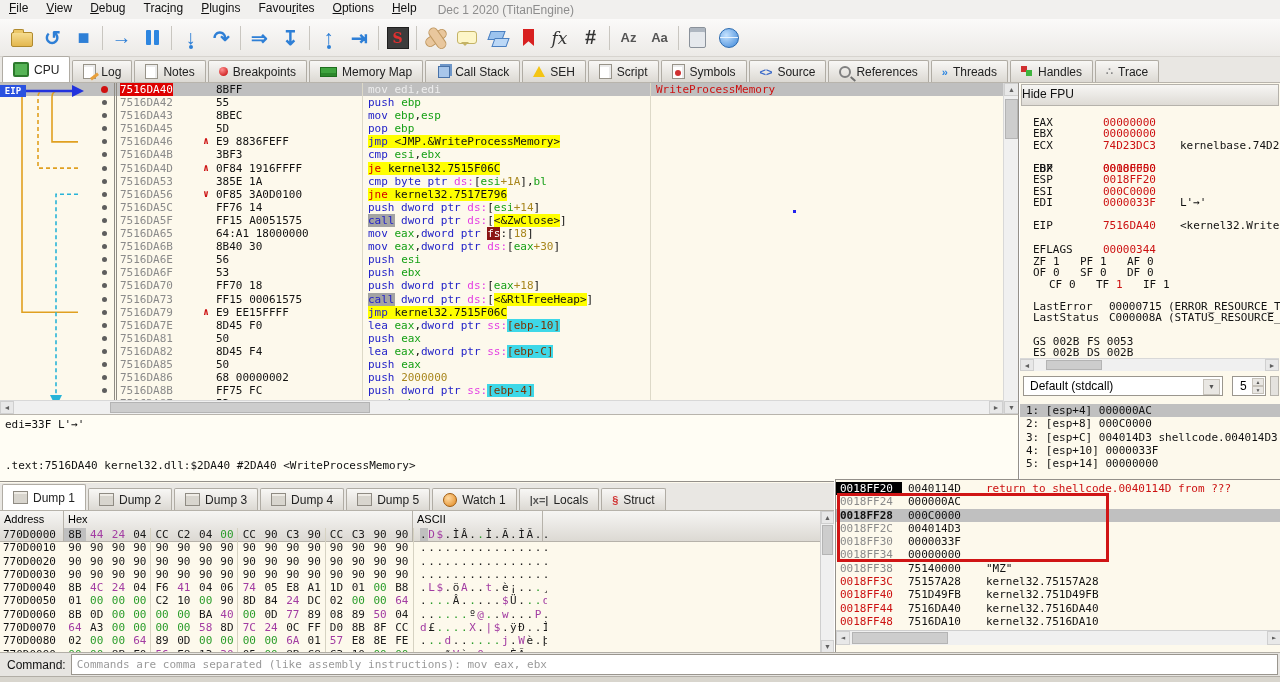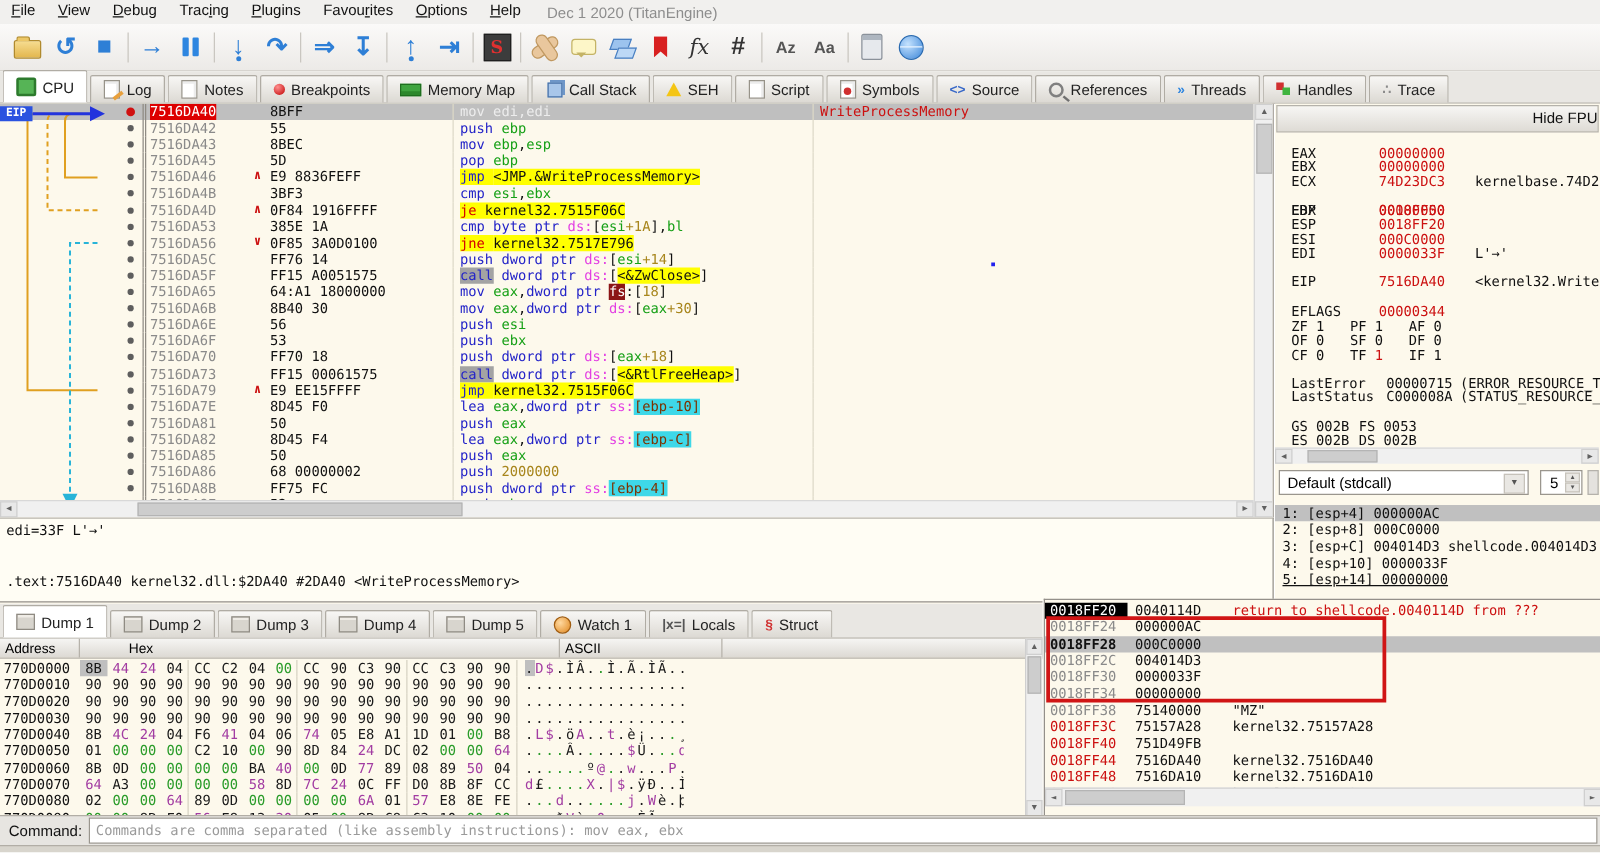--- a/index.html
+++ b/index.html
@@ -106,21 +106,21 @@
   
   .sb{background:#f0f0f0;position:absolute;box-sizing:border-box}
   .sb .ar{position:absolute;width:14px;height:13px;background:#e8e8e8;border:1px solid #cfcfcf;
           color:#606060;font-size:7px;text-align:center;line-height:12px;box-sizing:border-box}
   .sb .th{position:absolute;background:#cdcdcd;border:1px solid #b4b4b4;box-sizing:border-box}
   .dh{left:0;top:317px;width:1003px;height:14px;border-top:1px solid #d8d8d8}
   .dv{left:1003px;top:0;width:16px;height:331px;border-left:1px solid #d8d8d8}
   
   .regs{position:absolute;left:1020px;top:83px;width:260px;height:398px;background:#fdf9ec;
         overflow:hidden;font:11px "DejaVu Sans Mono",monospace;color:#111}
-  .hidefpu{position:absolute;left:1px;top:1px;right:1px;height:20px;text-align:right;
+  .hidefpu{position:absolute;left:1px;top:1px;right:1px;height:20px;text-align:left;
            background:linear-gradient(#f7f6f4,#dedbd5);border:1px solid #b5b2ab;
            font:12px "Liberation Sans",sans-serif;line-height:19px}
   .regline{position:absolute;left:0;right:0;white-space:pre;height:12px}
   .regline .rl{display:inline-block;width:70px;margin-left:13px}
   .regline .rl2{display:inline-block;width:76px;margin-left:13px}
   .regline .rv{color:#cc1111}
   .regline .rvk{color:#111}
   .regline .rn{margin-left:24px}
   .regline .rn2{margin-left:6px}
   .regline .fp{display:inline-block;width:47px}
@@ -147,21 +147,21 @@
   .infoarea{position:absolute;left:0;top:414px;width:1019px;height:67px;background:#fffdf4;
             border-top:1px solid #b8b4ac;border-right:1px solid #94908a;box-sizing:border-box;
             font:11px "DejaVu Sans Mono",monospace;color:#111}
   .infoline1{position:absolute;left:5px;top:3px}
   .infoline2{position:absolute;left:5px;top:44px}
   
   .dumpside{position:absolute;left:0;top:481px;width:834px;height:171px;background:#fdf9ec;
             border-top:1px solid #94908a;box-sizing:border-box}
   .dumptabs{position:absolute;left:0;top:1px;width:100%;height:28px;background:#e9e7e3;
             border-bottom:1px solid #b6b2aa;display:flex;align-items:flex-end;padding-left:2px;box-sizing:border-box}
-  .dumphead{position:absolute;left:0;top:29px;width:100%;height:16px;display:flex;
+  .dumphead{position:absolute;left:0;top:29px;width:100%;height:31px;display:flex;
             background:linear-gradient(#f6f5f3,#dcd9d3);border-bottom:1px solid #b6b2aa;
             font:11px "Liberation Sans",sans-serif;line-height:16px;box-sizing:border-box}
   .dumphead div{border-right:1px solid #b6b2aa;padding-left:4px;box-sizing:border-box;flex:none}
   .dumprows{position:absolute;left:0;top:46px;width:820px;height:125px;overflow:hidden;
             font:11px "DejaVu Sans Mono",monospace;color:#111}
   .hrow{display:flex;height:13.3px;line-height:13.3px;white-space:pre}
   .hrow .ha{width:64px;flex:none;padding-left:3px;box-sizing:border-box}
   .hrow .hx{width:349px;flex:none;display:flex}
   .hrow .hx span{width:21.8px;flex:none;text-align:center;box-sizing:border-box}
   .hrow .hx span.gsep{border-right:1px solid #d6d2c2}
@@ -385,30 +385,30 @@
     <div class="regline" style="top: 55.9px;"><span class="rl">ECX</span><span class="rv">74D23DC3</span><span class="rn">kernelbase.74D23DC3</span></div>
     <div class="regline" style="top: 79px;"><span class="rl">EDX</span><span class="rv">00000000</span></div>
     <div class="regline" style="top: 78.8px;"><span class="rl">EBP</span><span class="rv">0018FF50</span></div>
     <div class="regline" style="top: 90.25px;"><span class="rl">ESP</span><span class="rv">0018FF20</span></div>
     <div class="regline" style="top: 101.7px;"><span class="rl">ESI</span><span class="rv">000C0000</span></div>
     <div class="regline" style="top: 113.15px;"><span class="rl">EDI</span><span class="rv">0000033F</span><span class="rn">L'→'</span></div>
     <div class="regline" style="top: 136.05px;"><span class="rl">EIP</span><span class="rv">7516DA40</span><span class="rn">&lt;kernel32.WriteProcessMemory&gt;</span></div>
     <div class="regline" style="top: 160px;"><span class="rl">EFLAGS</span><span class="rv">00000344</span></div>
     <div class="regline" style="top: 172px;"><span class="fp">ZF <span>1</span></span><span class="fp">PF <span>1</span></span><span class="fp">AF <span>0</span></span></div>
     <div class="regline" style="top: 183.4px;"><span class="fp">OF <span>0</span></span><span class="fp">SF <span>0</span></span><span class="fp">DF <span>0</span></span></div>
-    <div class="regline" style="top: 194.8px;"><span class="fp">CF <span>0</span></span><span class="fp">TF <span class="fred">1</span></span><span class="fp">IF <span>1</span></span></div>
+    <div class="regline" style="top: 194.8px; padding-left: 16px;"><span class="fp">CF <span>0</span></span><span class="fp">TF <span class="fred">1</span></span><span class="fp">IF <span>1</span></span></div>
     <div class="regline" style="top: 217px;"><span class="rl2">LastError</span><span class="rvk">00000715</span><span class="rn2">(ERROR_RESOURCE_TYPE_NOT_FOUND)</span></div>
     <div class="regline" style="top: 228.4px;"><span class="rl2">LastStatus</span><span class="rvk">C000008A</span><span class="rn2">(STATUS_RESOURCE_TYPE_NOT_FOUND)</span></div>
     <div class="regline" style="top: 252px;"><span class="sp">GS 002B</span><span class="sp">FS 0053</span></div>
     <div class="regline" style="top: 263.4px;"><span class="sp">ES 002B</span><span class="sp">DS 002B</span></div>
     <div class="argrow sel" style="top: 321px;">1: [esp+4] 000000AC</div>
     <div class="argrow" style="top: 334.3px;">2: [esp+8] 000C0000</div>
     <div class="argrow" style="top: 347.6px;">3: [esp+C] 004014D3 shellcode.004014D3</div>
     <div class="argrow" style="top: 360.9px;">4: [esp+10] 0000033F</div>
-    <div class="argrow" style="top: 374px; text-decoration: underline;">5: [esp+14] 00000000</div>
+    <div class="argrow" style="top: 374px;">5: [esp+14] 00000000</div>
   </div>
 <div class="sb rhs">
     <div class="ar" style="left: 0px; top: 0px; height: 100%;">◄</div>
     <div class="th" style="left: 26px; top: 1px; bottom: 1px; width: 56px;"></div>
     <div class="ar" style="right: 0px; top: 0px; height: 100%;">►</div>
   </div>
 <div class="combo">
   <span>Default (stdcall)</span>
   <span class="ca">▼</span>
 </div>
@@ -454,21 +454,21 @@
         <span class="ti ti-txt" style="color: rgb(85, 85, 85);">|x=|</span>
         <span>Locals</span>
       </div>
       <div class="tab">
         <span class="ti ti-txt" style="color: rgb(208, 48, 48);">§</span>
         <span>Struct</span>
       </div>
     </div>
   <div class="dumphead">
       <div style="width: 64px;">Address</div>
-      <div style="width: 349px; margin-left: 35px;">Hex</div>
+      <div style="width: 349px;">Hex</div>
       <div style="width: 130px;">ASCII</div>
       <div style="flex: 1 1 0%;"></div>
     </div>
   <div class="dumprows">
       <div class="hrow"><span class="ha">770D0000</span><div class="hx"><span class="by-k selcell">8B</span><span class="by-p">44</span><span class="by-p">24</span><span class="by-k gsep">04</span><span class="by-k">CC</span><span class="by-k">C2</span><span class="by-k">04</span><span class="by-z gsep">00</span><span class="by-k">CC</span><span class="by-k">90</span><span class="by-k">C3</span><span class="by-k gsep">90</span><span class="by-k">CC</span><span class="by-k">C3</span><span class="by-k">90</span><span class="by-k">90</span></div><div class="as"><span class="by-k selcell">.</span><span class="by-p">D</span><span class="by-p">$</span><span class="by-k">.</span><span class="by-k">Ì</span><span class="by-k">Â</span><span class="by-k">.</span><span class="by-z">.</span><span class="by-k">Ì</span><span class="by-k">.</span><span class="by-k">Ã</span><span class="by-k">.</span><span class="by-k">Ì</span><span class="by-k">Ã</span><span class="by-k">.</span><span class="by-k">.</span></div></div>
       <div class="hrow"><span class="ha">770D0010</span><div class="hx"><span class="by-k">90</span><span class="by-k">90</span><span class="by-k">90</span><span class="by-k gsep">90</span><span class="by-k">90</span><span class="by-k">90</span><span class="by-k">90</span><span class="by-k gsep">90</span><span class="by-k">90</span><span class="by-k">90</span><span class="by-k">90</span><span class="by-k gsep">90</span><span class="by-k">90</span><span class="by-k">90</span><span class="by-k">90</span><span class="by-k">90</span></div><div class="as"><span class="by-k">.</span><span class="by-k">.</span><span class="by-k">.</span><span class="by-k">.</span><span class="by-k">.</span><span class="by-k">.</span><span class="by-k">.</span><span class="by-k">.</span><span class="by-k">.</span><span class="by-k">.</span><span class="by-k">.</span><span class="by-k">.</span><span class="by-k">.</span><span class="by-k">.</span><span class="by-k">.</span><span class="by-k">.</span></div></div>
       <div class="hrow"><span class="ha">770D0020</span><div class="hx"><span class="by-k">90</span><span class="by-k">90</span><span class="by-k">90</span><span class="by-k gsep">90</span><span class="by-k">90</span><span class="by-k">90</span><span class="by-k">90</span><span class="by-k gsep">90</span><span class="by-k">90</span><span class="by-k">90</span><span class="by-k">90</span><span class="by-k gsep">90</span><span class="by-k">90</span><span class="by-k">90</span><span class="by-k">90</span><span class="by-k">90</span></div><div class="as"><span class="by-k">.</span><span class="by-k">.</span><span class="by-k">.</span><span class="by-k">.</span><span class="by-k">.</span><span class="by-k">.</span><span class="by-k">.</span><span class="by-k">.</span><span class="by-k">.</span><span class="by-k">.</span><span class="by-k">.</span><span class="by-k">.</span><span class="by-k">.</span><span class="by-k">.</span><span class="by-k">.</span><span class="by-k">.</span></div></div>
       <div class="hrow"><span class="ha">770D0030</span><div class="hx"><span class="by-k">90</span><span class="by-k">90</span><span class="by-k">90</span><span class="by-k gsep">90</span><span class="by-k">90</span><span class="by-k">90</span><span class="by-k">90</span><span class="by-k gsep">90</span><span class="by-k">90</span><span class="by-k">90</span><span class="by-k">90</span><span class="by-k gsep">90</span><span class="by-k">90</span><span class="by-k">90</span><span class="by-k">90</span><span class="by-k">90</span></div><div class="as"><span class="by-k">.</span><span class="by-k">.</span><span class="by-k">.</span><span class="by-k">.</span><span class="by-k">.</span><span class="by-k">.</span><span class="by-k">.</span><span class="by-k">.</span><span class="by-k">.</span><span class="by-k">.</span><span class="by-k">.</span><span class="by-k">.</span><span class="by-k">.</span><span class="by-k">.</span><span class="by-k">.</span><span class="by-k">.</span></div></div>
       <div class="hrow"><span class="ha">770D0040</span><div class="hx"><span class="by-k">8B</span><span class="by-p">4C</span><span class="by-p">24</span><span class="by-k gsep">04</span><span class="by-k">F6</span><span class="by-p">41</span><span class="by-k">04</span><span class="by-k gsep">06</span><span class="by-p">74</span><span class="by-k">05</span><span class="by-k">E8</span><span class="by-k gsep">A1</span><span class="by-k">1D</span><span class="by-k">01</span><span class="by-z">00</span><span class="by-k">B8</span></div><div class="as"><span class="by-k">.</span><span class="by-p">L</span><span class="by-p">$</span><span class="by-k">.</span><span class="by-k">ö</span><span class="by-p">A</span><span class="by-k">.</span><span class="by-k">.</span><span class="by-p">t</span><span class="by-k">.</span><span class="by-k">è</span><span class="by-k">¡</span><span class="by-k">.</span><span class="by-k">.</span><span class="by-z">.</span><span class="by-k">¸</span></div></div>
       <div class="hrow"><span class="ha">770D0050</span><div class="hx"><span class="by-k">01</span><span class="by-z">00</span><span class="by-z">00</span><span class="by-z gsep">00</span><span class="by-k">C2</span><span class="by-k">10</span><span class="by-z">00</span><span class="by-k gsep">90</span><span class="by-k">8D</span><span class="by-k">84</span><span class="by-p">24</span><span class="by-k gsep">DC</span><span class="by-k">02</span><span class="by-z">00</span><span class="by-z">00</span><span class="by-p">64</span></div><div class="as"><span class="by-k">.</span><span class="by-z">.</span><span class="by-z">.</span><span class="by-z">.</span><span class="by-k">Â</span><span class="by-k">.</span><span class="by-z">.</span><span class="by-k">.</span><span class="by-k">.</span><span class="by-k">.</span><span class="by-p">$</span><span class="by-k">Ü</span><span class="by-k">.</span><span class="by-z">.</span><span class="by-z">.</span><span class="by-p">d</span></div></div>
@@ -487,21 +487,21 @@
 <div class="stackside">
   <div class="srows">
       <div class="srow"><span class="sa esp">0018FF20</span><span class="sv">0040114D</span><span class="sc red">return to shellcode.0040114D from ???</span></div>
       <div class="srow"><span class="sa ">0018FF24</span><span class="sv">000000AC</span><span class="sc"></span></div>
       <div class="srow sel"><span class="sa selb">0018FF28</span><span class="sv">000C0000</span><span class="sc"></span></div>
       <div class="srow"><span class="sa ">0018FF2C</span><span class="sv">004014D3</span></div>
       <div class="srow"><span class="sa ">0018FF30</span><span class="sv">0000033F</span><span class="sc"></span></div>
       <div class="srow"><span class="sa ">0018FF34</span><span class="sv">00000000</span><span class="sc"></span></div>
       <div class="srow"><span class="sa ">0018FF38</span><span class="sv">75140000</span><span class="sc">"MZ"</span></div>
       <div class="srow"><span class="sa red">0018FF3C</span><span class="sv">75157A28</span><span class="sc">kernel32.75157A28</span></div>
-      <div class="srow"><span class="sa red">0018FF40</span><span class="sv">751D49FB</span></div>
+      <div class="srow"><span class="sa red">0018FF40</span><span class="sv">751D49FB</span><span class="sc">kernel32.751D49FB</span></div>
       <div class="srow"><span class="sa red">0018FF44</span><span class="sv">7516DA40</span><span class="sc">kernel32.7516DA40</span></div>
       <div class="srow"><span class="sa red">0018FF48</span><span class="sv">7516DA10</span><span class="sc">kernel32.7516DA10</span></div>
       <div class="srow"><span class="sa red">0018FF4C</span><span class="sv">751519EE</span><span class="sc">kernel32.751519EE</span></div>
     </div>
   <div class="redbox"></div>
   <div class="sb shs">
       <div class="ar" style="left: 0px; top: 0px; height: 100%;">◄</div>
       <div class="th" style="left: 16px; top: 1px; bottom: 1px; width: 96px;"></div>
       <div class="ar" style="right: 0px; top: 0px; height: 100%;">►</div>
     </div>

